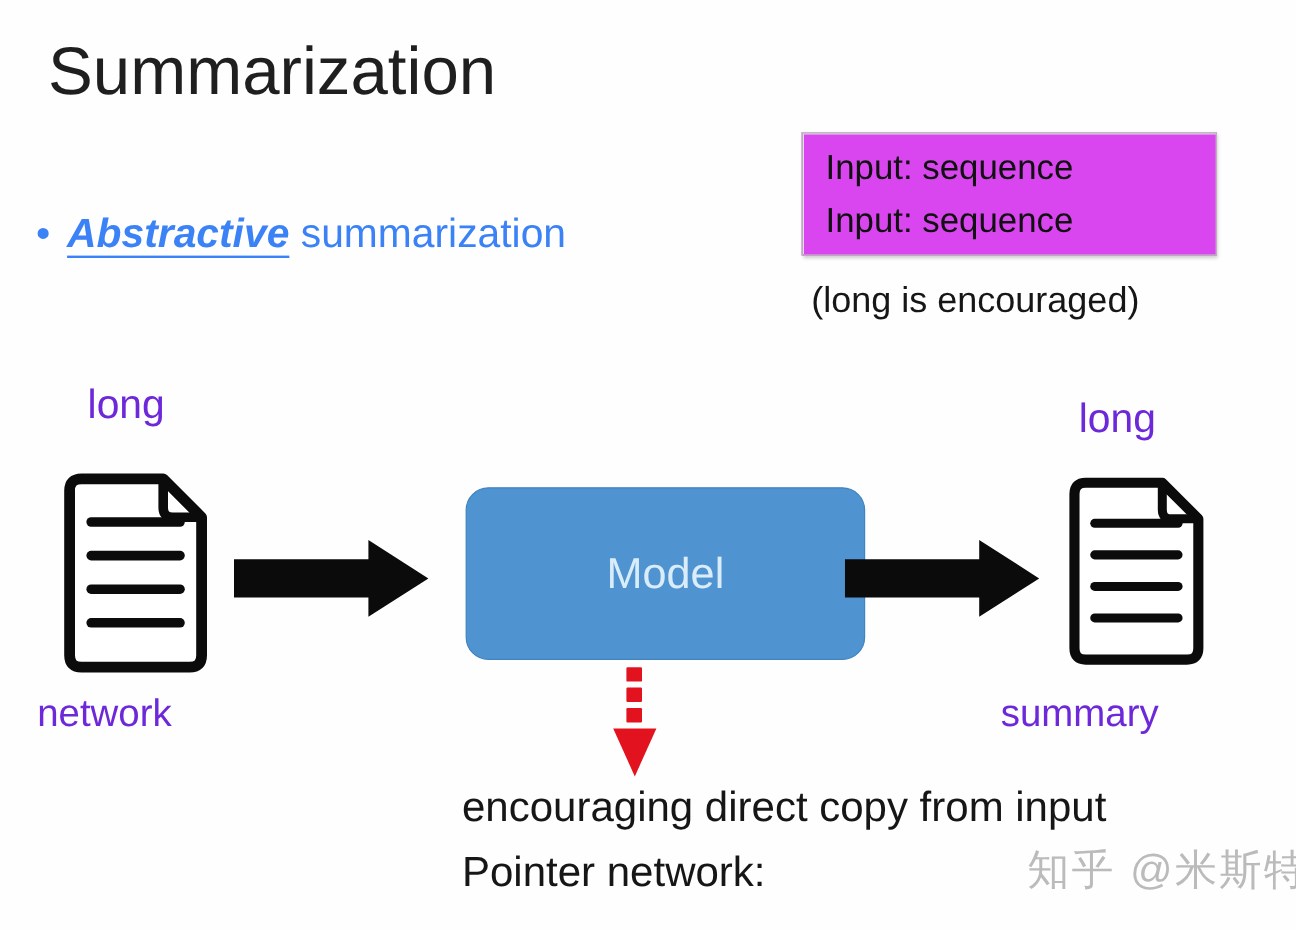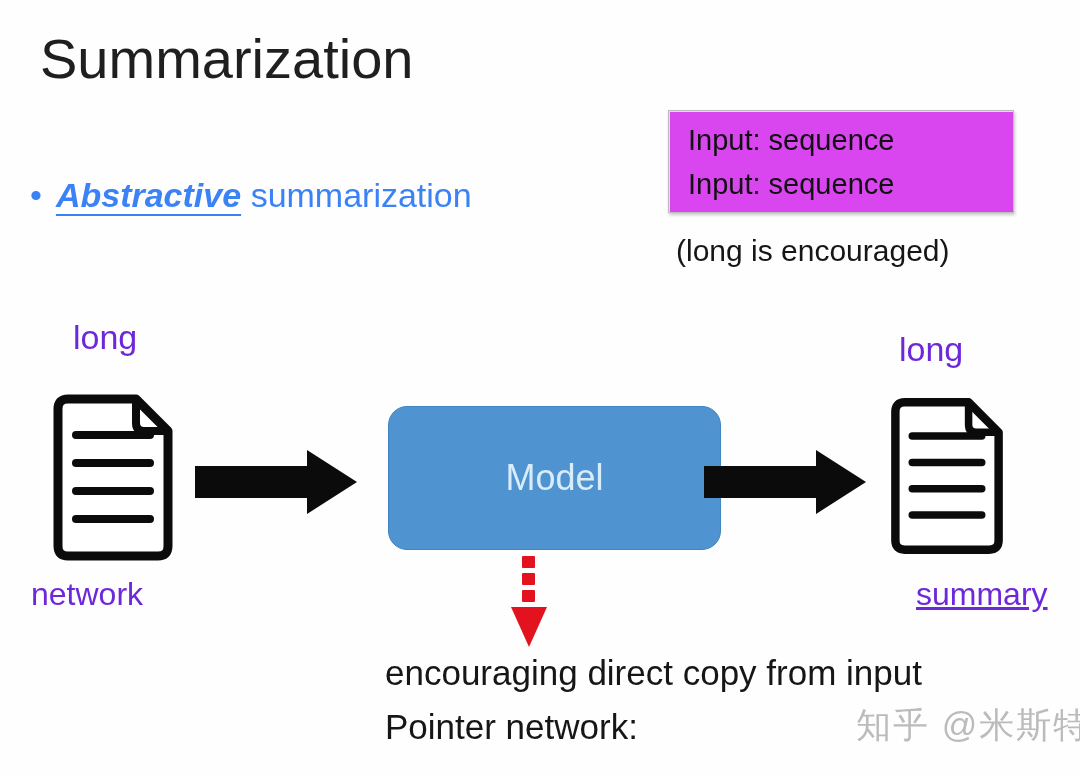--- a/index.html
+++ b/index.html
@@ -38,21 +38,21 @@
     font-size:29px;line-height:44px;color:#111;
   }
   .copy-note{
     left:676px;top:234px;
     font-size:30px;color:#161616;
   }
   .lbl{font-size:34px;color:#6d28d9;}
   .lbl-long{left:73px;top:318px;}
   .lbl-short{left:899px;top:330px;}
   .lbl-document{left:31px;top:576px;font-size:32px;}
-  .lbl-summary{left:916px;top:576px;font-size:32px;text-decoration:underline;}
+  .lbl-summary{left:834px;top:576px;font-size:32px;}
   .doc-icon-left{left:48px;top:391px;}
   .doc-icon-right{left:886px;top:391px;}
   .arrow-left{left:195px;top:444px;}
   .arrow-right{left:704px;top:444px;}
   .model-box{
     left:388px;top:406px;width:333px;height:144px;
     background:#4f94d1;
     border:1px solid #4084c2;
     border-radius:19px;
     box-sizing:border-box;

